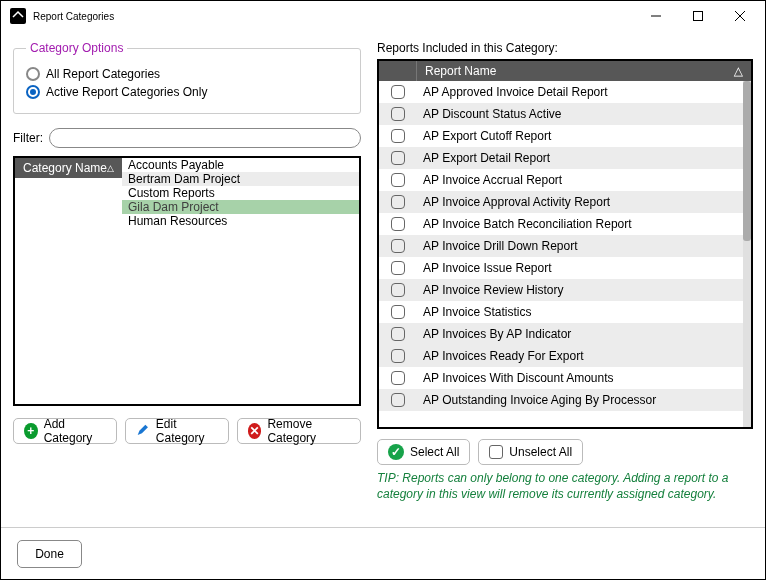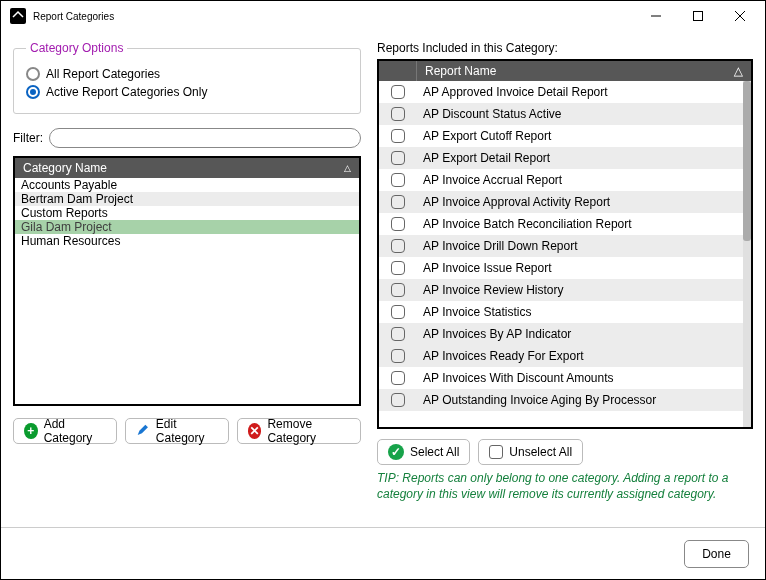--- a/index.html
+++ b/index.html
@@ -15,21 +15,21 @@
   .right-col { flex: 1; display: flex; flex-direction: column; }
   fieldset.groupbox { border: 1px solid #ccc; border-radius: 3px; padding: 8px 12px 10px 12px; margin: 0 0 8px 0; }
   fieldset.groupbox legend { padding: 0 4px; color: #a21caf; }
   .radio-row { display: flex; align-items: center; margin: 4px 0; gap: 6px; }
   .radio-outer { width: 14px; height: 14px; border: 2px solid #888; border-radius: 50%; display: flex; align-items: center; justify-content: center; }
   .radio-outer.selected { border-color: #0a63c2; }
   .radio-inner { width: 6px; height: 6px; background: #0a63c2; border-radius: 50%; display: none; }
   .radio-outer.selected .radio-inner { display: block; }
   .filter-row { display: flex; align-items: center; margin: 6px 0 8px 0; gap: 6px; }
   .filter-row input { flex: 1; height: 20px; border: 1px solid #888; border-radius: 10px; padding: 0 8px; }
-  .cat-list { flex: 0 0 250px; border: 2px solid #000; display: flex; flex-direction: column; overflow: hidden; }
+  .cat-list { flex: 0 0 250px; border: 2px solid #000; display: flex; flex-direction: row; overflow: hidden; }
   .col-header { background: #575757; color: #fff; height: 20px; display: flex; align-items: center; padding: 0 8px; justify-content: space-between; }
   .col-header .tri { font-size: 9px; }
   .cat-rows { flex: 1; overflow: auto; }
   .cat-row { height: 14px; display: flex; align-items: center; padding: 0 6px; }
   .cat-row.alt { background: #ececec; }
   .cat-row.selected { background: #a7d2a9; color: #404040; }
   .btn-row { display: flex; gap: 8px; margin-top: 12px; }
   .pill-btn { height: 26px; border: 1px solid #bbb; border-radius: 5px; background: #fff; display: inline-flex; align-items: center; gap: 6px; padding: 0 10px; cursor: default; }
   .icon-circle { width: 16px; height: 16px; border-radius: 50%; display: flex; align-items: center; justify-content: center; color: #fff; font-weight: bold; font-size: 12px; }
   .ic-add { background:#0a9b2e; }
@@ -45,21 +45,21 @@
   .report-row { height: 22px; display: flex; align-items: center; }
   .report-row.alt { background: #ececec; }
   .report-row .chk { width: 38px; display: flex; align-items: center; justify-content: center; }
   .report-row .name { flex: 1; padding: 0 6px; }
   .chk-box { width: 14px; height: 14px; border: 1.5px solid #666; border-radius: 4px; }
   .chk-box.sq { border-radius: 3px; }
   .scrollbar { position: absolute; right: 0; top: 20px; bottom: 0; width: 8px; background: #e0e0e0; }
   .scrollbar .thumb { position: absolute; left: 0; right: 0; top: 0; height: 160px; background: #ababab; border-radius: 3px; }
   .sel-btns { display: flex; gap: 8px; margin-top: 10px; }
   .tip { font-style: italic; color: #15803d; margin-top: 6px; line-height: 1.3; }
-  .footer { position: absolute; bottom: 0; left: 0; right: 0; height: 52px; border-top: 1px solid #ccc; display: flex; align-items: center; justify-content: flex-end; padding: 0 16px; }
+  .footer { position: absolute; bottom: 0; left: 0; right: 0; height: 52px; border-top: 1px solid #ccc; display: flex; align-items: center; padding: 0 16px; }
   .done-btn { height: 28px; min-width: 65px; border: 1px solid #888; border-radius: 5px; background: #fff; padding: 0 14px; }
 </style>
 </head>
 <body>
 
 <div class="titlebar">
   <span class="icon">
     <svg viewBox="0 0 18 18">
         <rect x="1" y="1" width="16" height="16" rx="2" fill="#000"></rect>
         <path d="M4 10 L9 5 L14 10" stroke="#fff" stroke-width="1.5" fill="none"></path>

